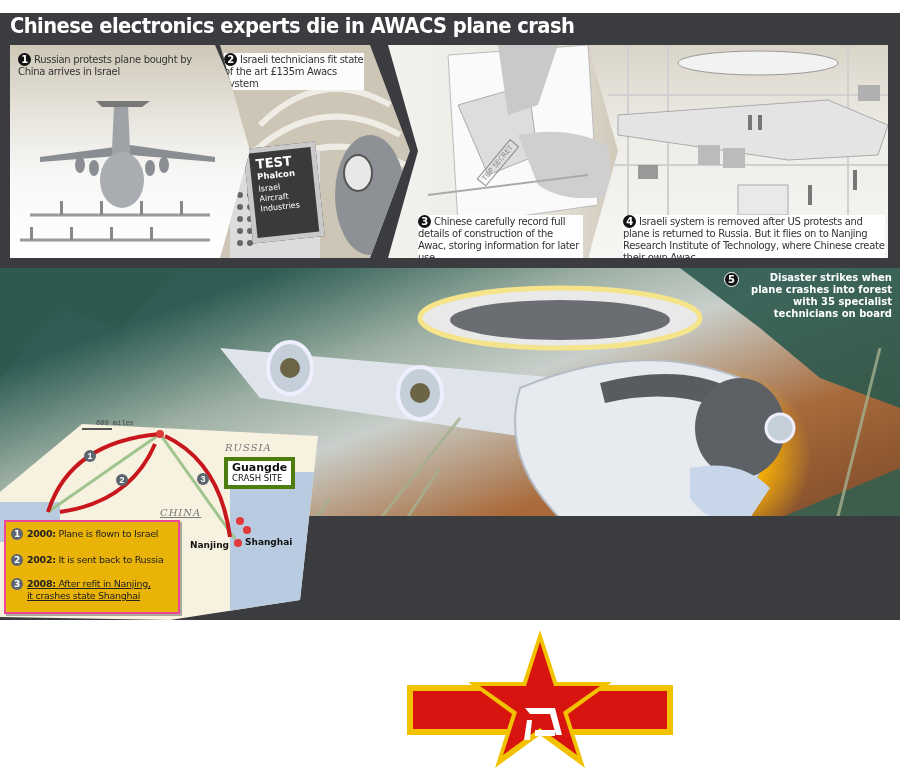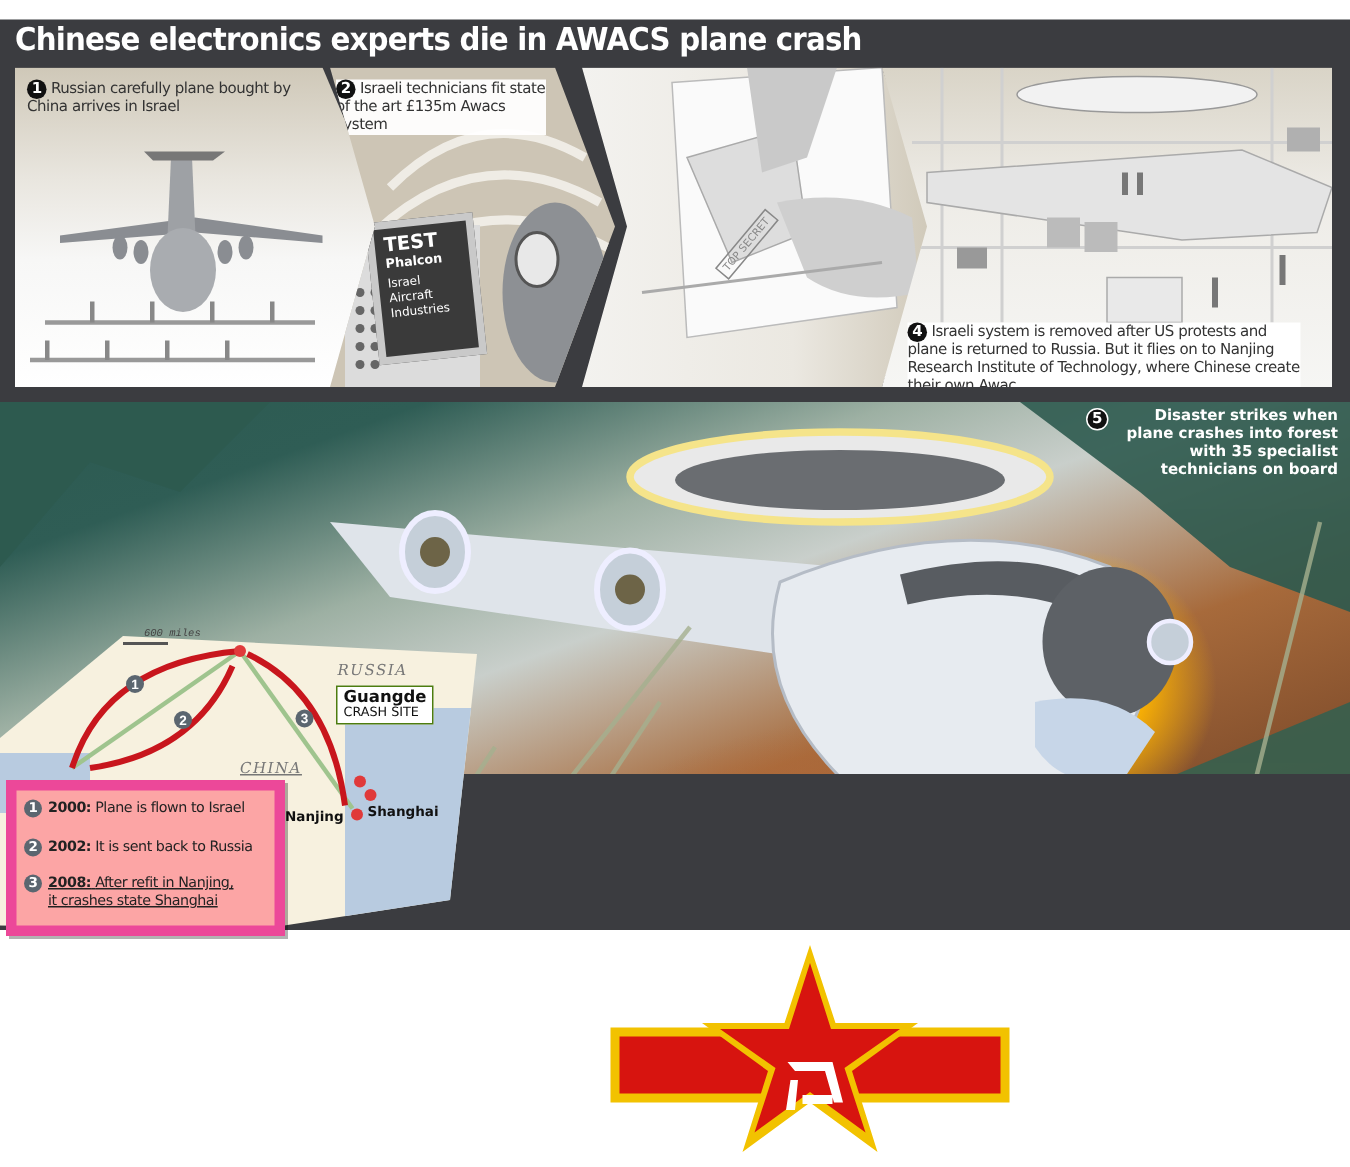--- a/index.html
+++ b/index.html
@@ -17,24 +17,24 @@
   .capbox{background:rgba(255,255,255,0.95);}
   .scene{position:absolute;left:0;top:268px;width:900px;height:248px;overflow:hidden;
     background:
       radial-gradient(ellipse 240px 150px at 590px 360px,#a1572c 0%,#b46a3a 50%,rgba(0,0,0,0) 100%),
       radial-gradient(ellipse 130px 130px at 720px 190px,#ffd766 0%,#ffb500 30%,rgba(0,0,0,0) 70%),
       linear-gradient(160deg,#2c5a50 0%,#2f5d55 18%,#9db0a3 38%,#c9cfcb 52%,#a76a3b 75%,#7c4a2a 100%);}
   .stamp{position:absolute;right:8px;top:4px;font-family:"DejaVu Sans",sans-serif;font-weight:bold;font-size:10px;line-height:12px;color:#fff;text-align:right;}
   .map{position:absolute;left:0;top:412px;width:320px;height:210px;}
   .map-sheet{position:absolute;left:0;top:0;width:320px;height:210px;clip-path:polygon(82px 12px,318px 24px,300px 188px,170px 208px,0 205px,0 80px);background:#f7f1df;}
   .sea{position:absolute;background:#b8cbe0;}
-  .key{position:absolute;left:4px;top:108px;width:172px;height:90px;background:#fca5a5;border:7px solid #ec4899;box-shadow:2px 2px 0 rgba(0,0,0,0.3);font-family:"DejaVu Sans",sans-serif;font-size:9.5px;line-height:11px;color:#222;}
+  .key{position:absolute;left:4px;top:108px;width:172px;height:90px;background:#eab308;border:2px solid #ec4899;box-shadow:2px 2px 0 rgba(0,0,0,0.3);font-family:"DejaVu Sans",sans-serif;font-size:9.5px;line-height:11px;color:#222;}
   .key .row{position:absolute;left:5px;white-space:nowrap;letter-spacing:-0.3px;}
   .knum{display:inline-block;width:12px;height:12px;border-radius:50%;background:#5b6670;color:#fff;font-weight:bold;font-size:9px;line-height:12px;text-align:center;margin-right:4px;}
-  .callout{position:absolute;left:224px;top:457px;background:#fff;border:1px solid #4d7c0f;padding:1px 4px;font-family:"DejaVu Sans",sans-serif;font-size:8.5px;line-height:11px;color:#111;}
+  .callout{position:absolute;left:224px;top:457px;background:#fff;border:4px solid #4d7c0f;padding:1px 4px;font-family:"DejaVu Sans",sans-serif;font-size:8.5px;line-height:11px;color:#111;}
   .callout b{font-size:11px;display:block;}
   .lbl{position:absolute;font-family:"DejaVu Serif",serif;font-style:italic;font-size:10px;color:#777;letter-spacing:1px;}
   .city{position:absolute;font-family:"DejaVu Sans",sans-serif;font-weight:bold;font-size:9px;color:#111;}
   .emblem{position:absolute;left:405px;top:630px;width:270px;height:148px;}
 </style>
 </head>
 <body>
 
 <div class="frame"></div>
 <div class="title">Chinese electronics experts die in AWACS plane crash</div>
@@ -62,21 +62,21 @@
           <rect x="90" y="156" width="3" height="14"></rect>
           <rect x="130" y="156" width="3" height="14"></rect>
           <rect x="170" y="156" width="3" height="14"></rect>
         <rect x="20" y="182" width="3" height="13"></rect>
           <rect x="60" y="182" width="3" height="13"></rect>
           <rect x="100" y="182" width="3" height="13"></rect>
           <rect x="140" y="182" width="3" height="13"></rect>
       </g>
     </svg>
     <div class="cap" style="left:8px;top:8px;width:190px;">
-      <span class="num">1</span><span>Russian carefully plane bought by China arrives in Israel</span>
+      <span class="num">1</span><span>Russian protests plane bought by China arrives in Israel</span>
     </div>
   </div>
 
   <div class="panel p2">
     <svg width="190" height="213">
       <g fill="none" stroke="#efece5" stroke-width="6">
         <path d="M40 80 Q100 20 170 60"></path>
           <path d="M30 110 Q100 45 180 90"></path>
           <path d="M25 140 Q100 75 185 120"></path>
       </g>
@@ -110,20 +110,23 @@
 
   <div class="panel p3">
     <svg width="235" height="213">
       <path d="M60 10 L200 0 L210 160 L70 180 Z" fill="#fafafa" stroke="#bbb"></path>
       <path d="M70 60 L140 40 L150 110 L100 130 Z" fill="#ddd" stroke="#aaa"></path>
       <path d="M110 0 L170 0 L150 60 L120 70 Z" fill="#c9c9c9"></path>
       <path d="M130 90 Q180 80 220 100 L225 150 Q180 160 150 140 Z" fill="#cfcfcf"></path>
       <line x1="40" y1="150" x2="200" y2="130" stroke="#aaa" stroke-width="2"></line>
     </svg>
     <div style="position:absolute;left:84px;top:112px;font-size:7px;color:#888;border:1px solid #888;padding:1px 3px;transform:rotate(-50deg);font-family:'DejaVu Sans',sans-serif;">TOP SECRET</div>
+    <div class="cap capbox" style="left:30px;top:170px;width:165px;">
+      <span class="num">3</span><span>Chinese carefully record full details of construction of the Awac, storing information for later use</span>
+    </div>
   </div>
 
   <div class="panel p4">
     <svg width="300" height="213">
       <g stroke="#d0d0d0" stroke-width="2" fill="none">
         <line x1="40" y1="0" x2="40" y2="170"></line>
           <line x1="80" y1="0" x2="80" y2="170"></line>
           <line x1="260" y1="0" x2="260" y2="170"></line>
         <line x1="20" y1="50" x2="300" y2="50"></line>
           <line x1="20" y1="120" x2="300" y2="120"></line>
@@ -135,21 +138,21 @@
       <rect x="150" y="140" width="50" height="30" fill="#e9e9e9" stroke="#aaa"></rect>
       <rect x="270" y="40" width="22" height="16" fill="#b0b0b0"></rect>
       <rect x="50" y="120" width="20" height="14" fill="#999"></rect>
       <g fill="#777">
           <rect x="160" y="70" width="4" height="15"></rect>
           <rect x="170" y="70" width="4" height="15"></rect>
           <rect x="220" y="140" width="4" height="20"></rect>
           <rect x="265" y="125" width="4" height="20"></rect>
         </g>
     </svg>
-    <div class="cap capbox" style="left:17px;top:170px;width:262px;">
+    <div class="cap capbox" style="left:35px;top:170px;width:262px;">
       <span class="num">4</span><span>Israeli system is removed after US protests and plane is returned to Russia. But it flies on to Nanjing Research Institute of Technology, where Chinese create their own Awac</span>
     </div>
   </div>
 </div>
 
 <div class="scene">
   <svg width="900" height="352">
     <g fill="#2d5a4f" opacity="0.9">
       <path d="M0 0 L180 0 L120 60 L60 40 L0 110 Z"></path>
       <path d="M680 0 L900 0 L900 140 L820 110 L760 60 Z"></path>

